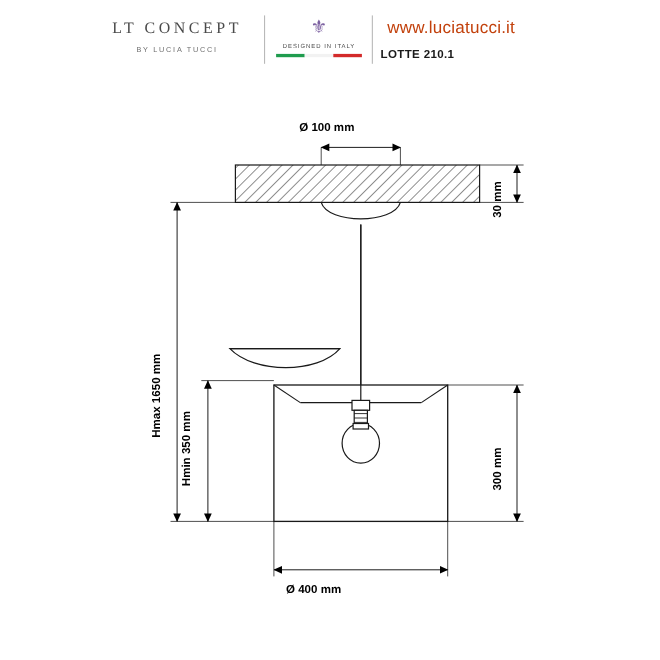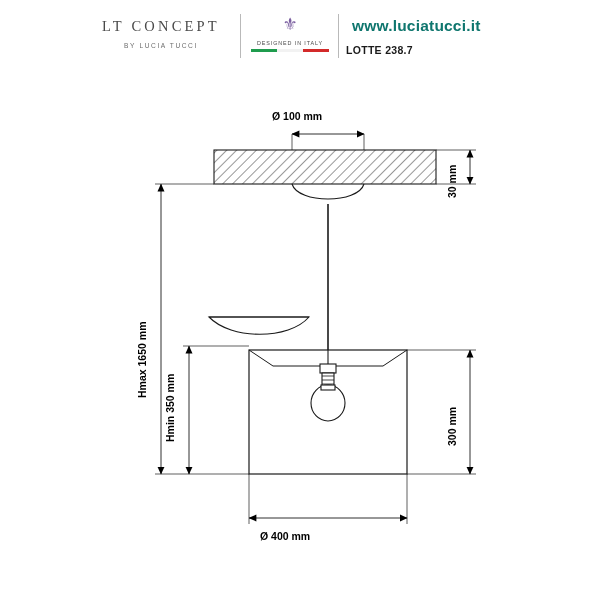--- a/index.html
+++ b/index.html
@@ -82,22 +82,22 @@
     position: absolute;
     left: 338px; top: 14px;
     width: 1px; height: 44px;
     background: #b9b9b9;
   }
 
   #website {
     position: absolute;
     left: 352px; top: 17px;
     font-size: 15.5px;
-    font-weight: bold;
-    color: #0f766e;
+    font-weight: normal;
+    color: #c2410c;
     letter-spacing: 0.2px;
     white-space: nowrap;
   }
   #model {
     position: absolute;
     left: 346px; top: 44px;
     font-size: 10.5px;
     font-weight: bold;
     color: #1a1a1a;
     letter-spacing: 0.3px;
@@ -149,21 +149,21 @@
     <div id="flag">
       <i class="g"></i>
         <i class="w"></i>
         <i class="r"></i>
     </div>
   </div>
 
   <div id="vdiv2"></div>
 
   <div id="website">www.luciatucci.it</div>
-  <div id="model">LOTTE 238.7</div>
+  <div id="model">LOTTE 210.1</div>
 </div>
 
 <div id="drawing">
   <svg width="600" height="522" viewBox="0 0 600 522" xmlns="http://www.w3.org/2000/svg">
     <defs>
       <pattern id="hatch" width="7" height="7" patternTransform="rotate(45)" patternUnits="userSpaceOnUse">
         <line x1="0" y1="0" x2="0" y2="7" stroke="#1a1a1a" stroke-width="0.9"></line>
       </pattern>
       <marker id="arrR" markerWidth="9" markerHeight="9" refX="8" refY="4.5" orient="auto">
         <path d="M0,0.6 L8.6,4.5 L0,8.4 z" fill="#000"></path>

